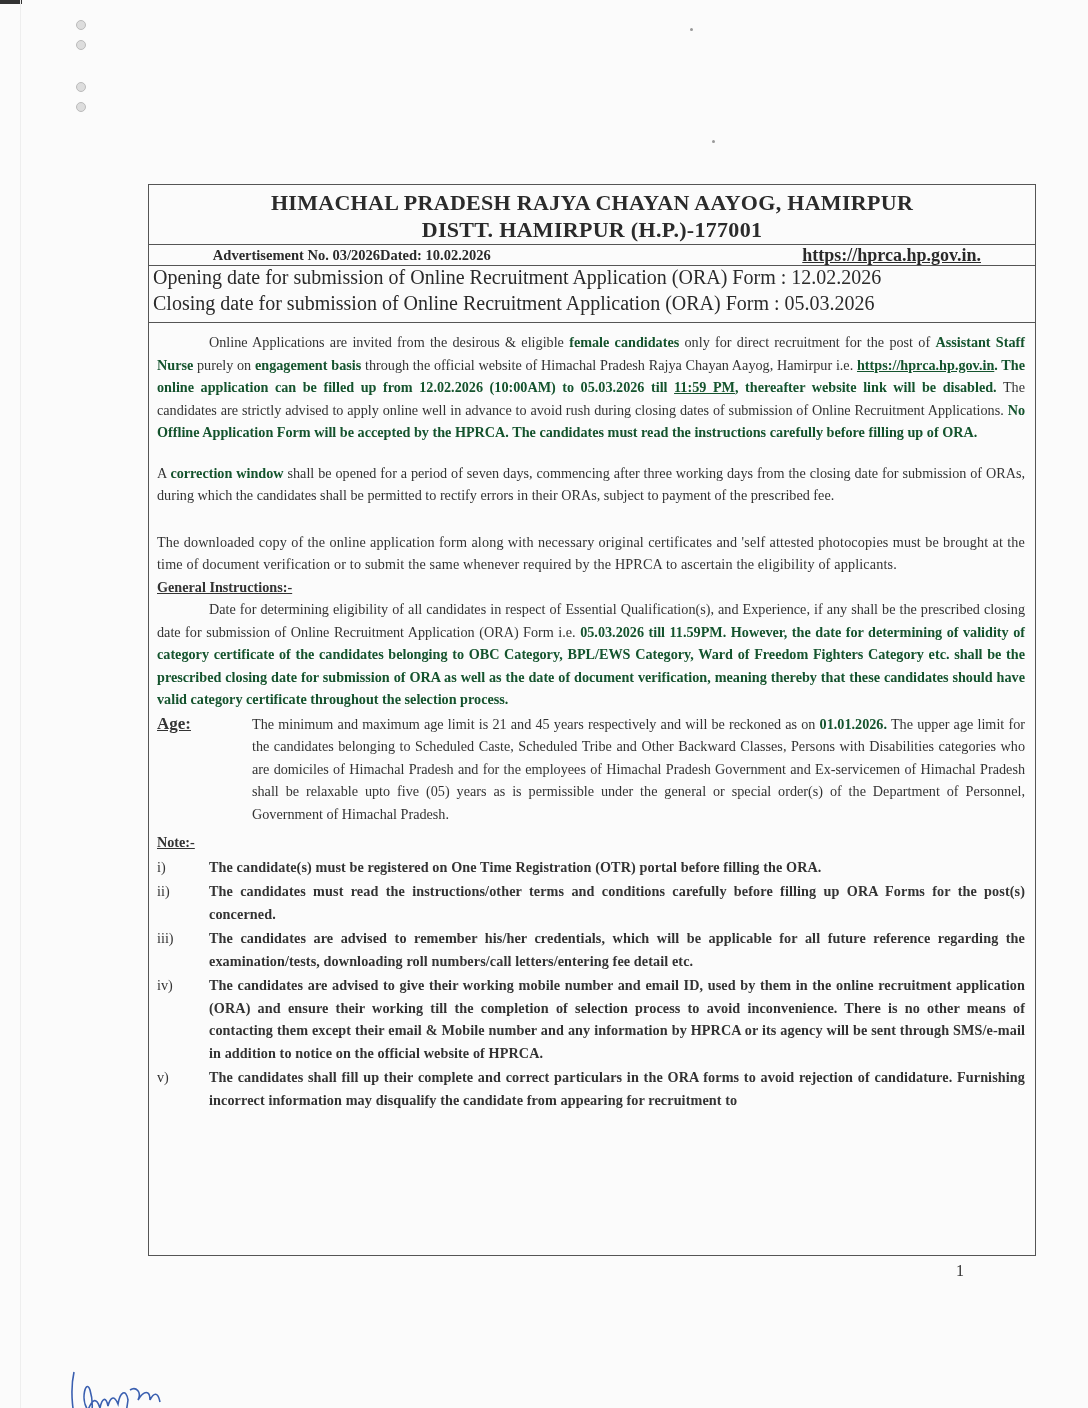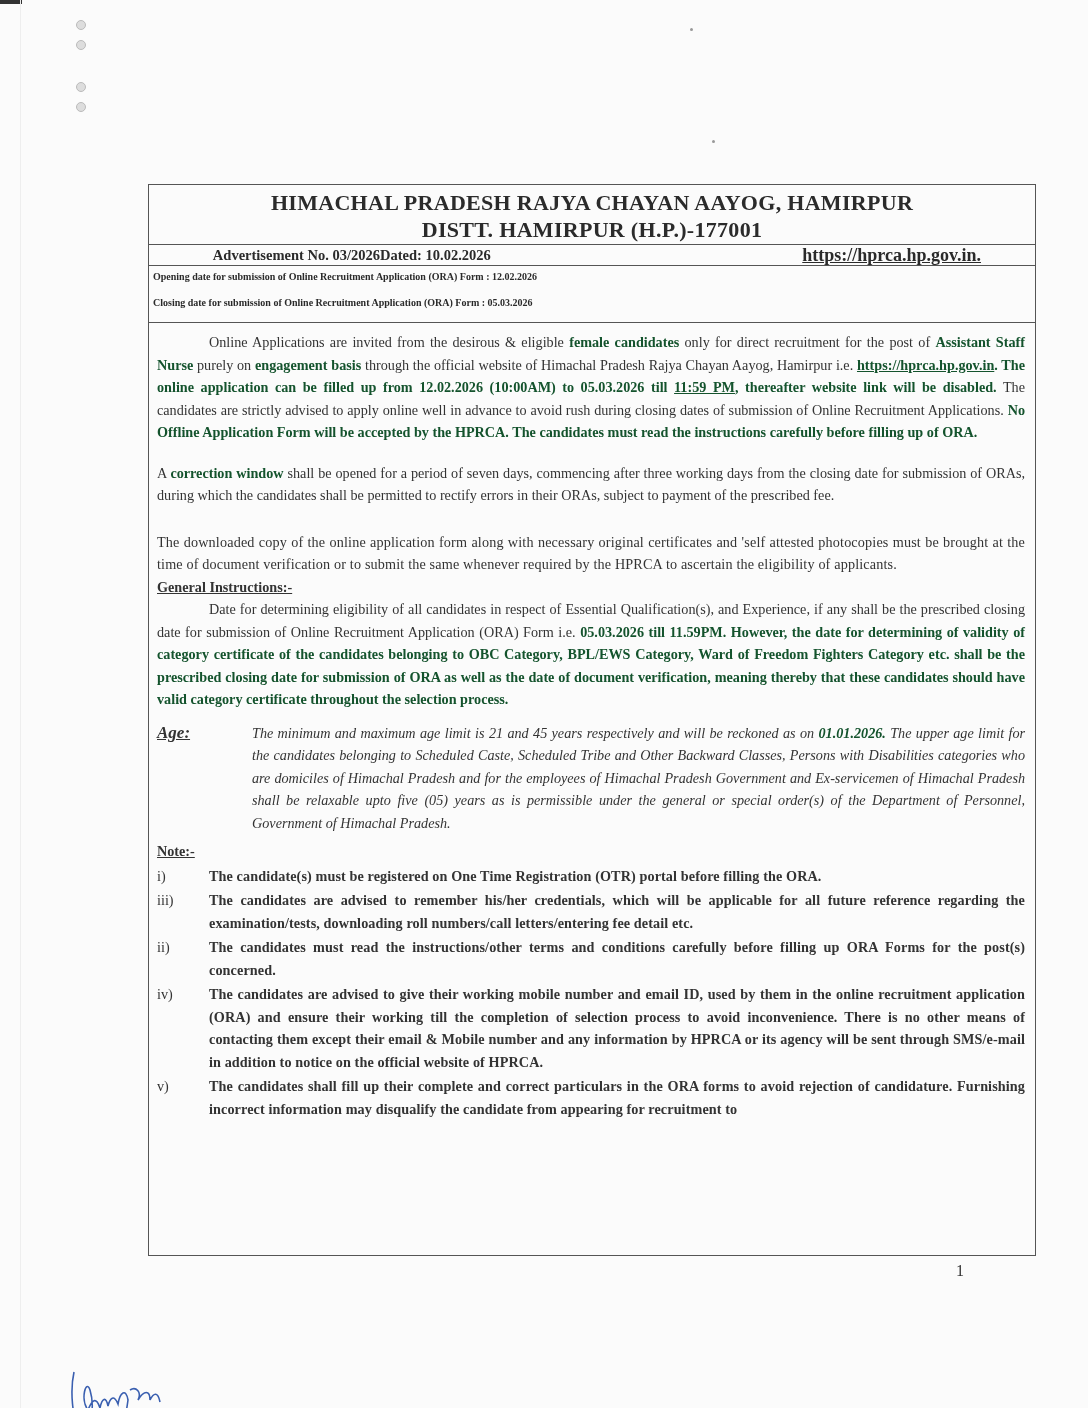--- a/index.html
+++ b/index.html
@@ -24,34 +24,34 @@
     font-family: "Liberation Serif", serif; font-weight: bold; font-size: 22px; letter-spacing: 0.3px;
     color: #2b2b2b; line-height: 27px;
   }
   .adv-row {
     display: flex; align-items: center; height: 21px; border-bottom: 1.5px solid #555;
     font-weight: bold; font-size: 14.5px; padding-left: 4px; box-sizing: border-box;
   }
   .adv-no { width: 227px; text-align: right; }
   .adv-date { flex: 1; }
   .adv-url { text-decoration: underline; margin-right: 54px; font-size: 18px; }
-  .dates-block { border-bottom: 1.5px solid #555; height: 57px; box-sizing: border-box; padding-left: 4px; font-weight: bold; font-size: 10px; }
+  .dates-block { border-bottom: 1.5px solid #555; height: 57px; box-sizing: border-box; padding-left: 4px; font-weight: normal; font-size: 20px; }
   .dates-block div { height: 26px; line-height: 22px; }
 
   .body-text {
     padding: 8px 10px 0 8px; font-size: 14.2px; line-height: 22.5px; text-align: justify; color: #333;
   }
   .body-text p { margin: 0; }
   .indent { text-indent: 52px; }
   .b { font-weight: bold; color: #14532d; }
   .u { text-decoration: underline; }
   .p-correction { margin-top: 18px !important; }
   .p-download { margin-top: 24px !important; font-weight: normal; letter-spacing: 0.15px; }
   .heading-general { font-weight: bold; text-decoration: underline; margin-top: 0 !important; }
-  .age-row { display: flex; margin-top: 11px; font-style: italic; }
+  .age-row { display: flex; margin-top: 2px; }
   .age-label { width: 95px; font-weight: bold; text-decoration: underline; font-size: 17px; flex-shrink: 0; }
   .age-text { flex: 1; }
   .note-label { font-weight: bold; text-decoration: underline; margin-top: 6px; }
   .note-list { margin: 0; padding: 0; list-style: none; }
   .note-item { display: flex; margin-top: 2px; }
   .note-num { width: 52px; flex-shrink: 0; font-weight: normal; }
   .note-text { flex: 1; font-weight: bold; letter-spacing: 0.1px; }
 
   .page-number { position: absolute; left: 956px; top: 1262px; font-size: 16px; color: #333; }
   .signature { position: absolute; left: 66px; top: 1370px; width: 170px; height: 70px; }
@@ -108,26 +108,26 @@
       </div>
     </div>
 
     <div class="note-label">Note:-</div>
     <ul class="note-list">
       <li class="note-item">
         <span class="note-num">i)</span>
         <span class="note-text">The candidate(s) must be registered on One Time Registration (OTR) portal before filling the ORA.</span>
       </li>
       <li class="note-item">
+        <span class="note-num">ii)</span>
+        <span class="note-text">The candidates must read the instructions/other terms and conditions carefully before filling up ORA Forms for the post(s) concerned.</span>
+      </li>
+      <li class="note-item">
         <span class="note-num">iii)</span>
         <span class="note-text">The candidates are advised to remember his/her credentials, which will be applicable for all future reference regarding the examination/tests, downloading roll numbers/call letters/entering fee detail etc.</span>
-      </li>
-      <li class="note-item">
-        <span class="note-num">ii)</span>
-        <span class="note-text">The candidates must read the instructions/other terms and conditions carefully before filling up ORA Forms for the post(s) concerned.</span>
       </li>
       <li class="note-item">
         <span class="note-num">iv)</span>
         <span class="note-text">The candidates are advised to give their working mobile number and email ID, used by them in the online recruitment application (ORA) and ensure their working till the completion of selection process to avoid inconvenience. There is no other means of contacting them except their email &amp; Mobile number and any information by HPRCA or its agency will be sent through SMS/e-mail in addition to notice on the official website of HPRCA.</span>
       </li>
       <li class="note-item">
         <span class="note-num">v)</span>
         <span class="note-text">The candidates shall fill up their complete and correct particulars in the ORA forms to avoid rejection of candidature. Furnishing incorrect information may disqualify the candidate from appearing for recruitment to</span>
       </li>
     </ul>

